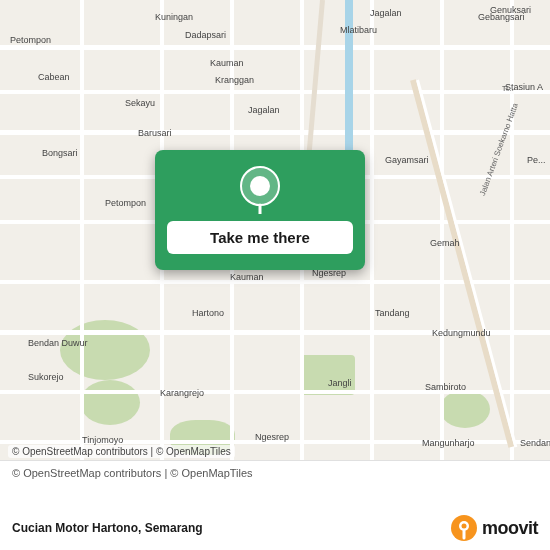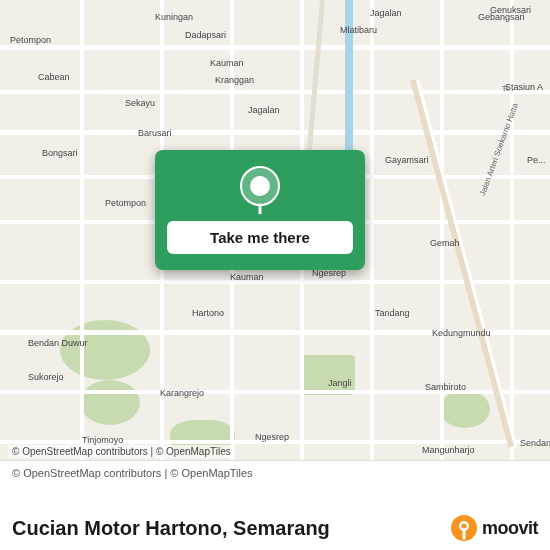--- a/index.html
+++ b/index.html
@@ -108,21 +108,21 @@
       color: #555555;
     }
 
     .location-info {
       display: flex;
       align-items: center;
       justify-content: space-between;
     }
 
     .location-name {
-      font-size: 20px;
+      font-size: 12px;
       font-weight: 600;
       color: #1a1a1a;
     }
 
     .moovit-logo {
       display: flex;
       align-items: center;
       gap: 4px;
     }
 
@@ -210,21 +210,21 @@
     <span class="map-label" style="top:308px;left:192px;">Hartono</span>
     <span class="map-label" style="top:308px;left:375px;">Tandang</span>
     <span class="map-label" style="top:338px;left:28px;">Bendan Duwur</span>
     <span class="map-label" style="top:328px;left:432px;">Kedungmundu</span>
     <span class="map-label" style="top:372px;left:28px;">Sukorejo</span>
     <span class="map-label" style="top:388px;left:160px;">Karangrejo</span>
     <span class="map-label" style="top:378px;left:328px;">Jangli</span>
     <span class="map-label" style="top:382px;left:425px;">Sambiroto</span>
     <span class="map-label" style="top:435px;left:82px;">Tinjomoyo</span>
     <span class="map-label" style="top:432px;left:255px;">Ngesrep</span>
-    <span class="map-label" style="top:438px;left:422px;margin-top:7px;">Mangunharjo</span>
+    <span class="map-label" style="top:438px;left:422px;">Mangunharjo</span>
     <span class="map-label" style="top:438px;left:520px;">Sendang.</span>
     <span class="map-label" style="top:82px;left:505px;">Stasiun A</span>
     <span class="map-label" style="top:85px;left:502px;font-size:7px;">Tl...</span>
     <span class="map-label" style="top:155px;left:503px;padding-left:24px;">Pe...</span>
 
     <div style="position:absolute;top:0;left:345px;width:8px;height:170px;background:#a8d4e8;z-index:1;"></div>
 
     <div class="map-card">
 
       <div class="pin-icon">

